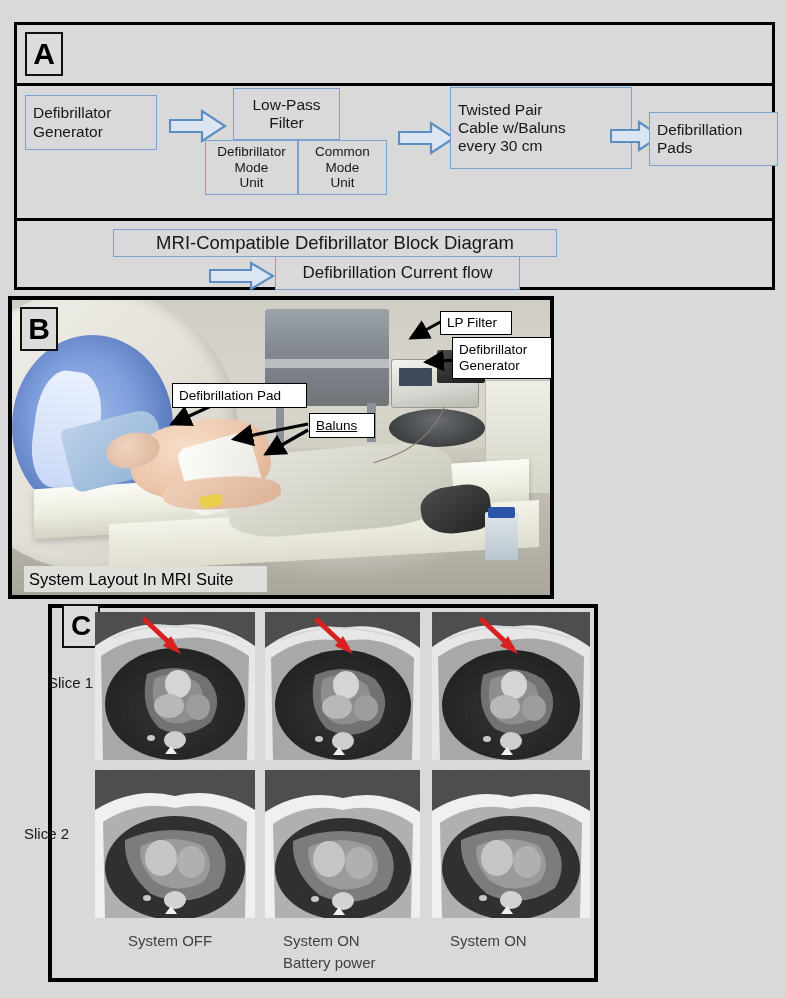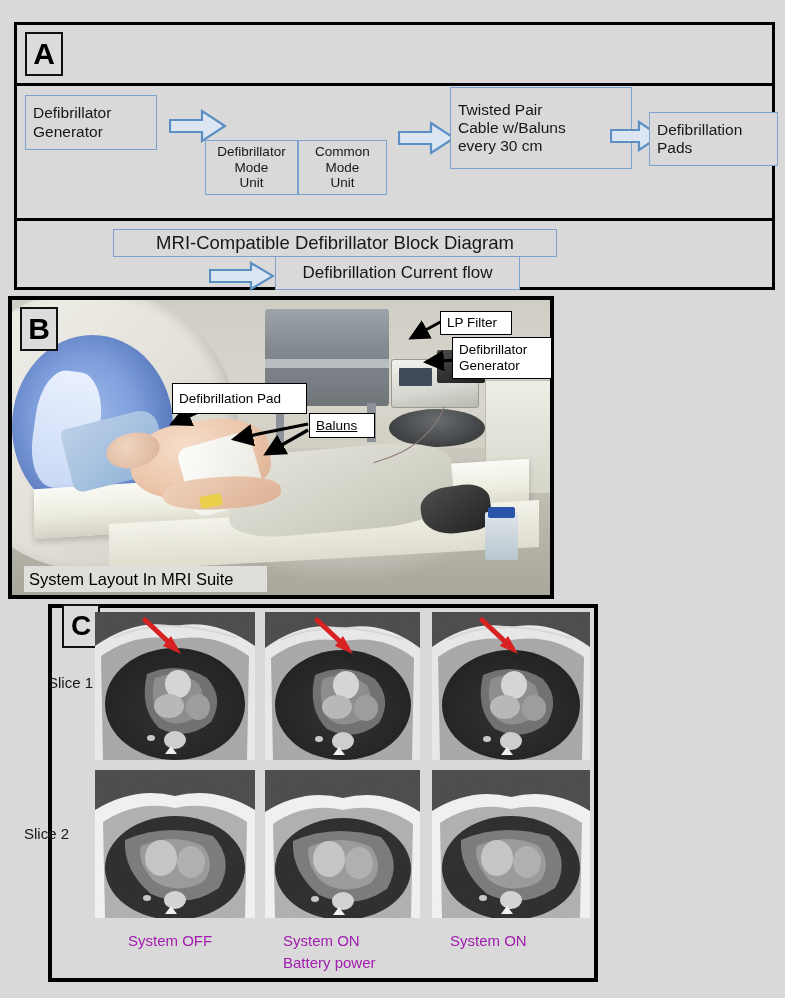--- a/index.html
+++ b/index.html
@@ -112,21 +112,21 @@
     border: 1.6px solid #000;
     color: #000;
     display: flex; flex-direction: column; justify-content: center;
     padding: 1px 6px;
     line-height: 1.16;
     font-size: 13.5px;
     white-space: nowrap;
   }
   #b-lab-lpfilter   { left: 440px; top: 311px; width: 72px; height: 24px; }
   #b-lab-defibgen   { left: 452px; top: 337px; width: 100px; height: 42px; }
-  #b-lab-pad        { left: 172px; top: 383px; width: 135px; height: 31px; }
+  #b-lab-pad        { left: 172px; top: 383px; width: 135px; height: 25px; }
   #b-lab-baluns     { left: 309px; top: 413px; width: 66px; height: 25px; text-decoration: underline; }
   #b-caption {
     left: 24px; top: 566px; width: 243px; height: 26px;
     background: #dededa; border: none;
     display: flex; align-items: center; padding-left: 5px;
     font-size: 16.5px; color: #000;
   }
 
   
   #panel-c {
@@ -146,21 +146,21 @@
     display: flex; align-items: center;
   }
   #c-slice1-label { left: -24px; top: 660px; width: 66px; height: 22px; }
   #c-slice2-label { left: -24px; top: 815px; width: 66px; height: 22px; }
 
   .mri { overflow: hidden; background: #6e6e6e; }
   .mri-canvas { position:absolute; left:0; top:0; width:100%; height:100%; }
   .mri-arrow { position:absolute; }
 
   .col-caption {
-    font-size: 15px; color: #a21caf; line-height: 1.45;
+    font-size: 15px; color: #404040; line-height: 1.45;
     display: flex; flex-direction: column;
   }
 
   
   #c-img-r1c1 { left: 95px; top: 612px; width: 160px; height: 148px; }
   #c-img-r1c2 { left: 265px; top: 612px; width: 155px; height: 148px; }
   #c-img-r1c3 { left: 432px; top: 612px; width: 158px; height: 148px; }
   #c-img-r2c1 { left: 95px; top: 770px; width: 160px; height: 148px; }
   #c-img-r2c2 { left: 265px; top: 770px; width: 155px; height: 148px; }
   #c-img-r2c3 { left: 432px; top: 770px; width: 158px; height: 148px; }
@@ -183,20 +183,24 @@
     <span>Defibrillator</span>
     <span>Generator</span>
   </div>
 
   <div class="abs arrow-wrap" id="a-arrow-1">
     <svg class="arrow-svg" width="58" height="34" viewBox="0 0 58 34">
       <polygon points="1,11 33,11 33,2 56,17 33,32 33,23 1,23" fill="#dce6f2" stroke="#5b8fc4" stroke-width="2.2" stroke-linejoin="miter"></polygon>
     </svg>
   </div>
 
+  <div class="abs blue-box" id="a-box-lpf">
+    <span>Low-Pass</span>
+    <span>Filter</span>
+  </div>
 
   <div class="abs blue-box" id="a-box-diff">
     <span>Defibrillator</span>
     <span>Mode</span>
     <span>Unit</span>
   </div>
 
   <div class="abs blue-box" id="a-box-comm">
     <span>Common</span>
     <span>Mode</span>

